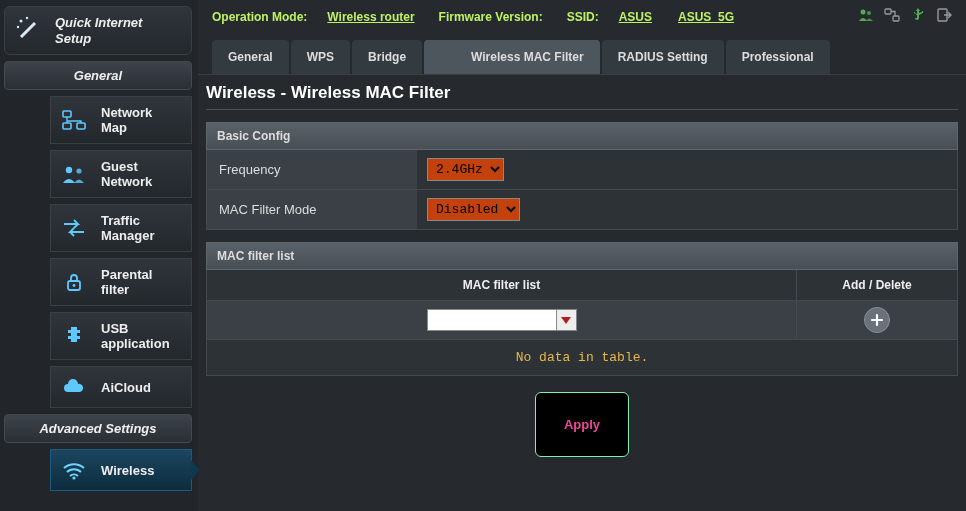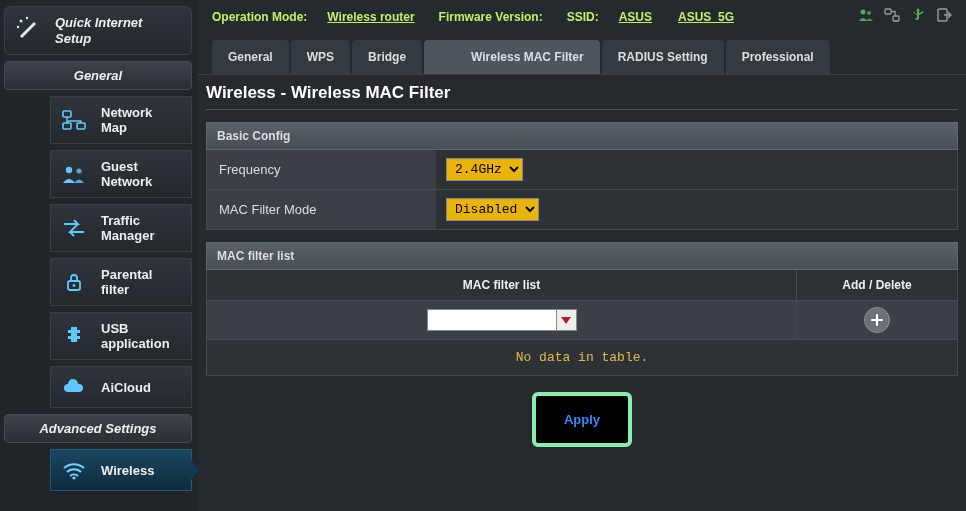--- a/index.html
+++ b/index.html
@@ -115,26 +115,26 @@
     font-weight:bold;
     color:#ddd;
     font-size:12px;
   }
   .form-row {
     display:flex; align-items:center;
     border:1px solid #444a50; border-top:none;
     background:#3a4046;
   }
   .form-label {
-    width: 229px; padding:10px 12px; color:#ddd;
+    width: 210px; padding:10px 12px; color:#ddd;
   }
   .form-ctrl { flex:1; padding:8px 10px; background:#2d3237; }
   select {
     font-family: "Courier New", monospace;
-    background:#eab308; border:1px solid #888; padding:2px 4px; font-size:13px;
+    background:#c2410c; border:1px solid #888; padding:2px 4px; font-size:13px;
   }
 
   .table { margin-top:12px; }
   .thead { display:flex; background:#2d3237; border:1px solid #444a50; border-top:none; text-align:center; }
   .thead > div { padding:8px 0; font-weight:bold; font-size:12px; }
   .col-list { flex:1; border-right:1px solid #444a50; }
   .col-act { width:160px; }
   .trow { display:flex; background:#3a4046; border:1px solid #444a50; border-top:none; }
   .trow .cell-list { flex:1; display:flex; justify-content:center; align-items:center; padding:8px; border-right:1px solid #444a50;}
   .trow .cell-act { width:160px; display:flex; justify-content:center; align-items:center; }
@@ -157,22 +157,22 @@
     display:flex; align-items:center; justify-content:center; cursor:pointer; font-size:18px; font-weight:bold;
     border:1px solid #8a9198;
   }
   .empty-row {
     border:1px solid #444a50; border-top:none; background:#2d3237;
     text-align:center; padding:10px 0;
     font-family:"Courier New", monospace; color:#e6b84c; font-size:13px;
   }
   .apply-wrap { text-align:center; padding:16px 0; }
   .apply-btn {
-    display:inline-block; padding:16px 28px; background:#000; color:#3b82f6; border-radius:6px;
-    font-weight:bold; border:4px solid #86efac; cursor:pointer;
+    display:inline-block; padding:24px 28px; background:#000; color:#ec4899; border-radius:6px;
+    font-weight:bold; border:1px solid #86efac; cursor:pointer;
   }
 </style>
 </head>
 <body>
 
 <div class="root">
 
   <div class="sidebar">
     <div class="qis">
       <span class="icon-slot">

